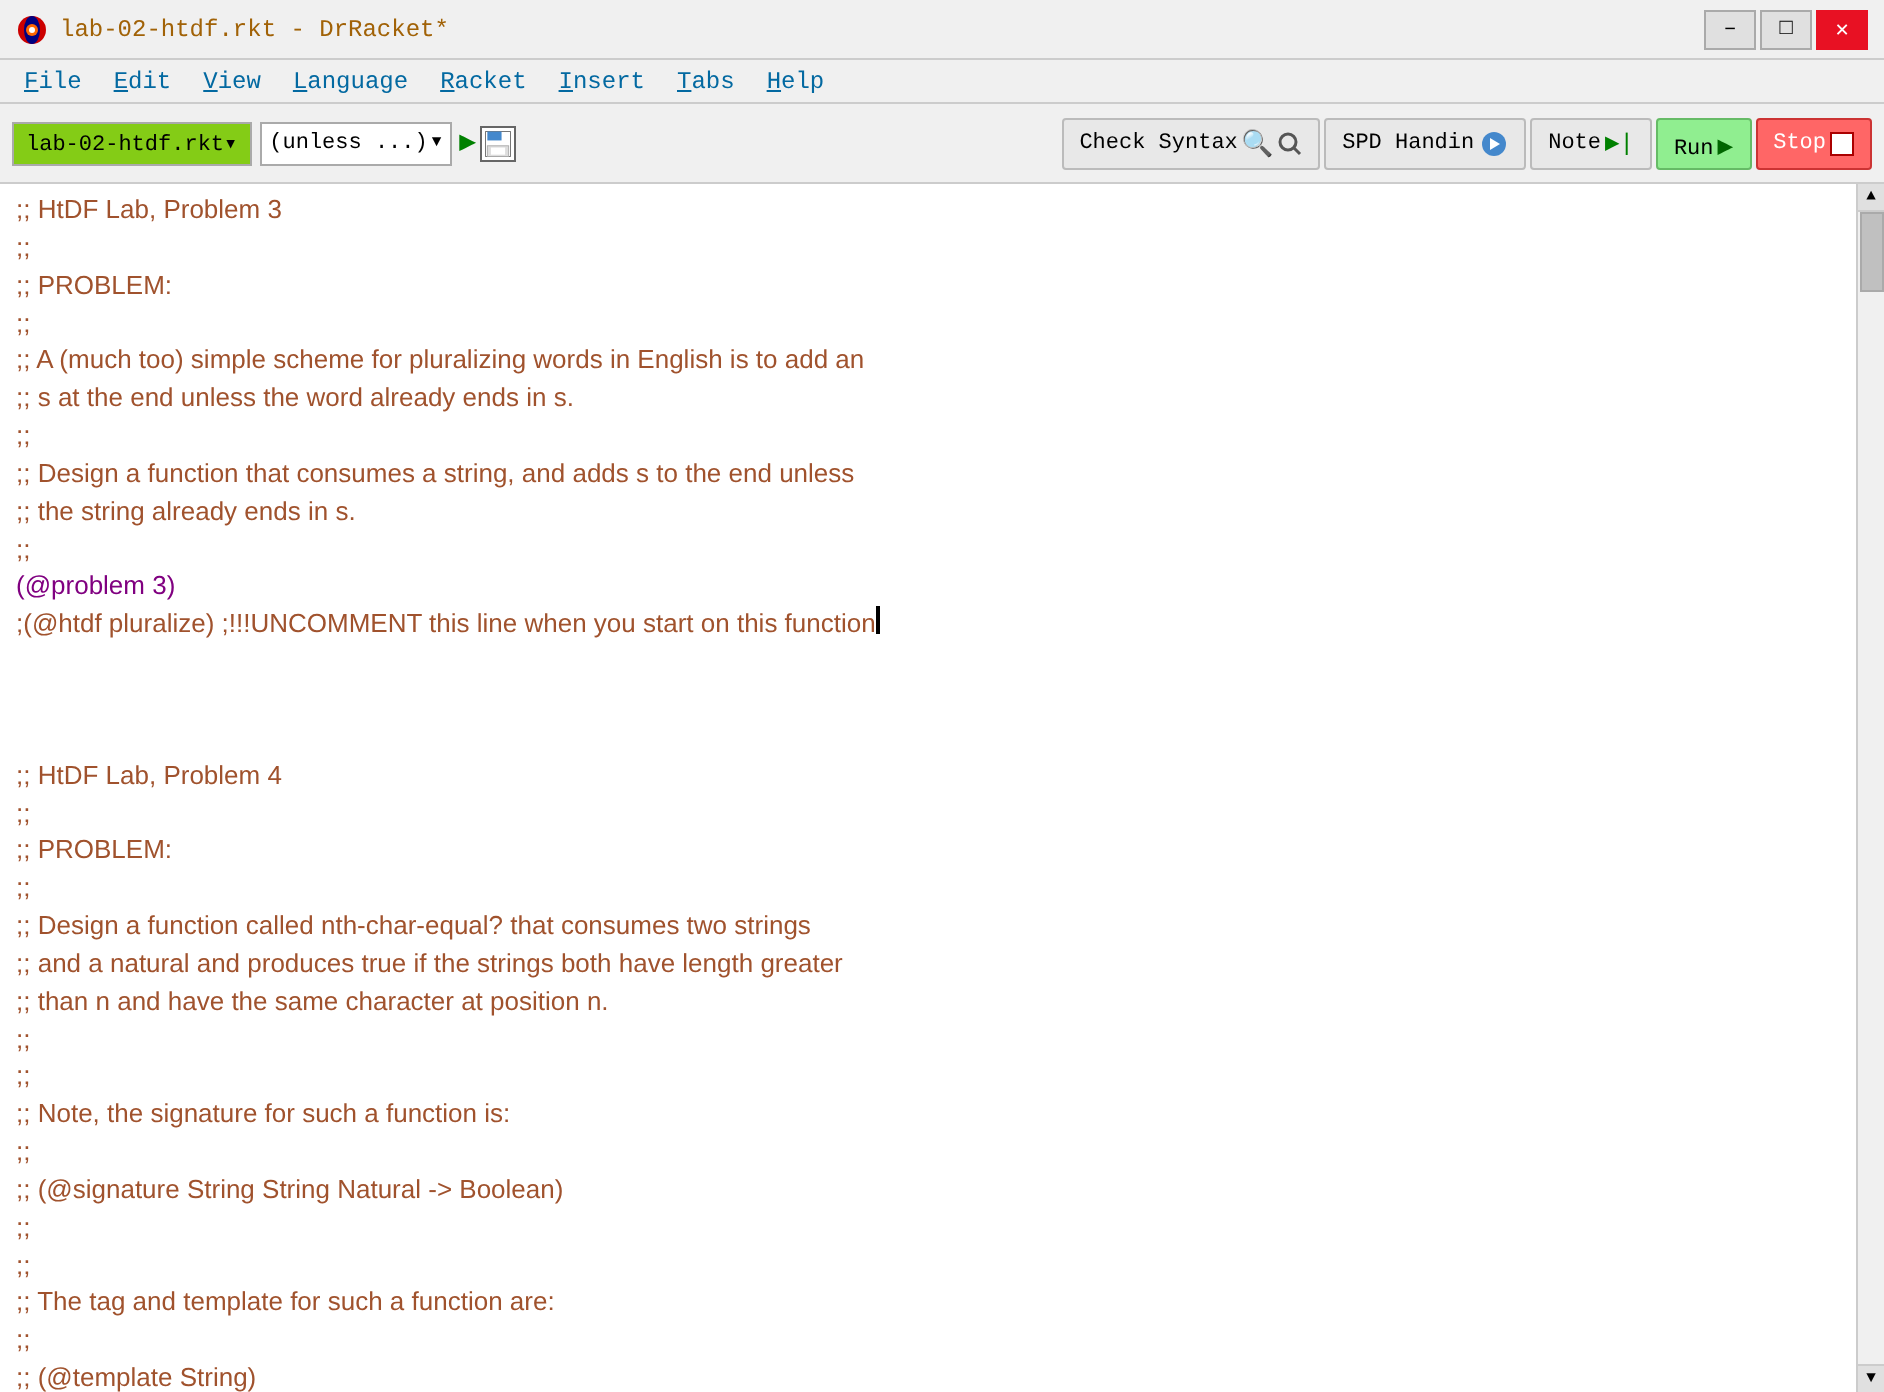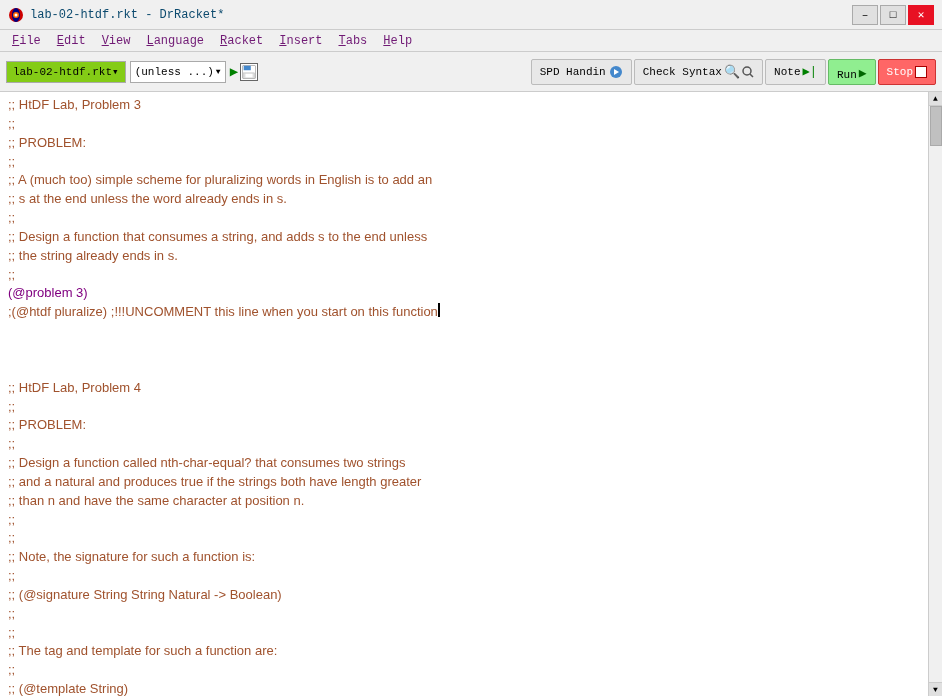--- a/index.html
+++ b/index.html
@@ -23,21 +23,21 @@
       border-bottom: 1px solid #ccc;
     }
     #title-left {
       display: flex;
       align-items: center;
       gap: 6px;
       font-size: 12px;
     }
     #title-text {
       font-size: 12px;
-      color: #0c4a6e;
+      color: #a16207;
     }
     #title-controls {
       display: flex;
       gap: 2px;
     }
     .title-btn {
       width: 26px;
       height: 20px;
       background: #e0e0e0;
       border: 1px solid #aaa;
@@ -55,21 +55,21 @@
       height: 22px;
       display: flex;
       align-items: center;
       padding: 0 4px;
       border-bottom: 1px solid #ccc;
       font-size: 12px;
     }
     .menu-item {
       padding: 2px 8px;
       cursor: pointer;
-      color: #701a75;
+      color: #0369a1;
     }
     .menu-item u { text-decoration: underline; }
 
     
     #toolbar {
       background: #f0f0f0;
       height: 40px;
       display: flex;
       align-items: center;
       padding: 0 6px;
@@ -286,35 +286,35 @@
 
       <svg width="18" height="18" viewBox="0 0 18 18" style="border:1px solid #666;background:white;">
         <rect x="2" y="2" width="14" height="14" fill="white" stroke="#666" stroke-width="0.5"></rect>
         <rect x="3" y="2" width="8" height="5" fill="#4488cc"></rect>
         <rect x="3" y="10" width="12" height="6" fill="#ddd" stroke="#aaa" stroke-width="0.5"></rect>
         <rect x="5" y="11" width="8" height="4" fill="#fff"></rect>
       </svg>
     </div>
   </div>
   <div id="toolbar-right">
-    <div class="toolbar-btn spd-handin-btn">
-      <span>SPD Handin</span>
-      <svg width="14" height="14" viewBox="0 0 14 14">
-        <circle cx="7" cy="7" r="6" fill="#4488cc"></circle>
-        <polygon points="5,4 10,7 5,10" fill="white"></polygon>
-      </svg>
-    </div>
     <div class="toolbar-btn">
       <span>Check Syntax</span>
       <span class="magnify-icon">🔍</span>
       <svg width="12" height="12" viewBox="0 0 12 12">
         <circle cx="5" cy="5" r="4" fill="none" stroke="#555" stroke-width="1.5"></circle>
         <line x1="8" y1="8" x2="11" y2="11" stroke="#555" stroke-width="1.5"></line>
       </svg>
     </div>
+    <div class="toolbar-btn spd-handin-btn">
+      <span>SPD Handin</span>
+      <svg width="14" height="14" viewBox="0 0 14 14">
+        <circle cx="7" cy="7" r="6" fill="#4488cc"></circle>
+        <polygon points="5,4 10,7 5,10" fill="white"></polygon>
+      </svg>
+    </div>
     <div class="toolbar-btn">
       <span>Note</span>
       <span style="color:#008000;font-size:12px;">▶|</span>
     </div>
     <div class="toolbar-btn btn-run-bg">
       <span>Run</span>
       <span style="color:#006600;font-size:13px;">▶</span>
     </div>
     <div class="toolbar-btn btn-stop-bg">
       <span>Stop</span>

